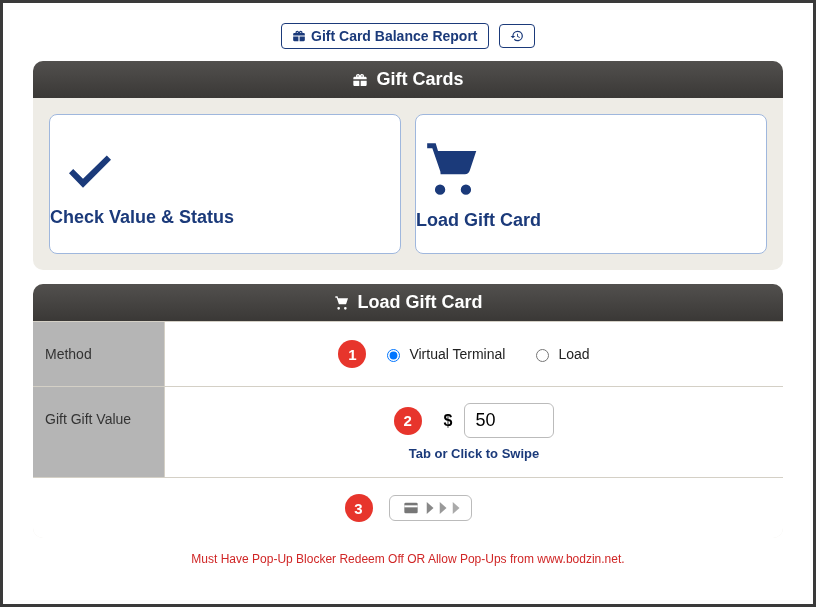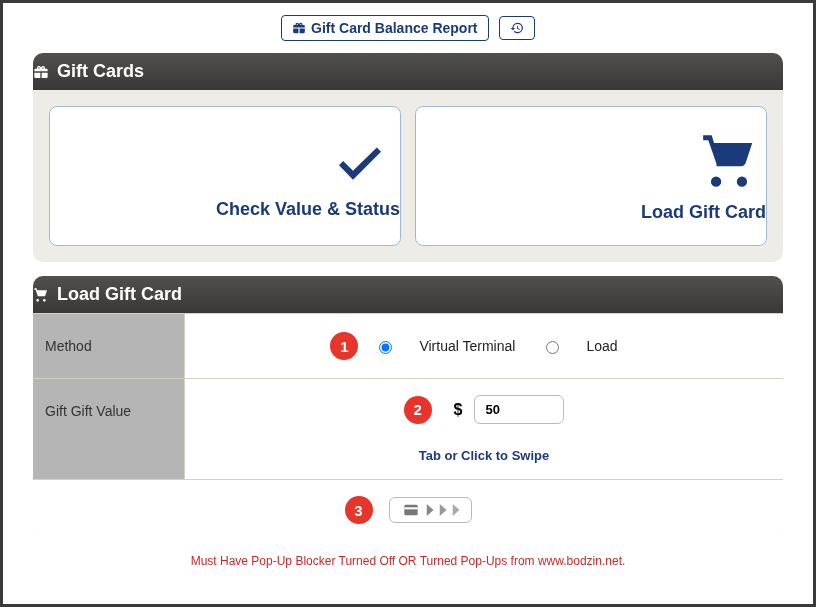--- a/index.html
+++ b/index.html
@@ -6,21 +6,21 @@
   body {
     margin: 0;
     padding: 0;
     font-family: -apple-system, "Segoe UI", Helvetica, Arial, sans-serif;
     background: #fff;
   }
   .frame {
     width: 816px;
     height: 607px;
     border: 3px solid #3a3a3a;
-    padding: 12px 30px 12px 30px;
+    padding: 20px 30px 12px 30px;
     position: relative;
   }
   .top-links {
     text-align: center;
     margin-bottom: 12px;
   }
   .top-link {
     display: inline-flex;
     align-items: center;
     gap: 5px;
@@ -42,52 +42,53 @@
   }
   .panel-header {
     background: linear-gradient(#52504e,#3a3836);
     color: #fff;
     font-weight: 700;
     font-size: 18px;
     text-align: center;
     padding: 8px 0;
     display: flex;
     align-items: center;
+    justify-content: center;
     gap: 8px;
   }
   .cards-row {
     display: flex;
     gap: 14px;
     padding: 16px;
   }
   .big-card {
     flex: 1;
     background: #fff;
     border: 1px solid #9fb7dd;
     border-radius: 8px;
     height: 140px;
     display: flex;
     flex-direction: column;
-    align-items: flex-end;
+    align-items: flex-start;
     justify-content: center;
     cursor: pointer;
   }
   .big-card svg { margin-bottom: 10px; }
   .big-card-label {
     color: #1b3a7a;
     font-weight: 700;
     font-size: 18px;
   }
   .form-row {
     display: flex;
     border-top: 1px solid #d4d0c6;
   }
   .form-row:first-of-type { border-top: none; }
   .form-label {
-    width: 152px;
+    width: 132px;
     background: #b5b5b5;
     color: #333;
     font-size: 14px;
     padding: 24px 12px;
     border-right: 1px solid #d4d0c6;
   }
   .form-content {
     flex: 1;
     background: #fff;
     display: flex;
@@ -115,42 +116,41 @@
     display: flex;
     align-items: center;
     gap: 6px;
   }
   .radio-lab {
     font-size: 14px;
     color: #222;
     margin-right: 20px;
     display: inline-flex;
     align-items: flex-end;
-    gap: 24px;
+    gap: 6px;
     cursor: pointer;
   }
   input[type=radio]{ cursor:pointer; }
   .dollar {
     font-size: 16px;
     font-weight: 600;
     margin: 0 6px 0 6px;
   }
   .amount-input {
     border: 1px solid #bbb;
     border-radius: 6px;
     padding: 6px 10px;
-    font-size: 13px;
+    font-size: 18px;
     width: 90px;
-    font-weight: bold;
   }
   .hint {
     color: #1b3a7a;
     font-size: 13px;
     font-weight: 600;
-    margin-top: 24px;
+    margin-top: 8px;
   }
   .swipe-box {
     border: 1px solid #bbb;
     border-radius: 6px;
     padding: 4px 10px;
     display: inline-flex;
     align-items: center;
     gap: 4px;
     cursor: pointer;
     background: #fff;
@@ -264,15 +264,15 @@
             <svg width="9" height="12" viewBox="0 0 10 16" fill="#aaa">
                 <polygon points="0,0 9,8 0,16"></polygon>
               </svg>
           </span>
         </div>
       </div>
     </div>
 
   </div>
 
-  <div class="footer-warn">Must Have Pop-Up Blocker Turned Off OR Turned Pop-Ups from www.bodzin.net.</div>
+  <div class="footer-warn">Must Have Pop-Up Blocker Redeem Off OR Allow Pop-Ups from www.bodzin.net.</div>
 
 </div>
 
 </body></html>

